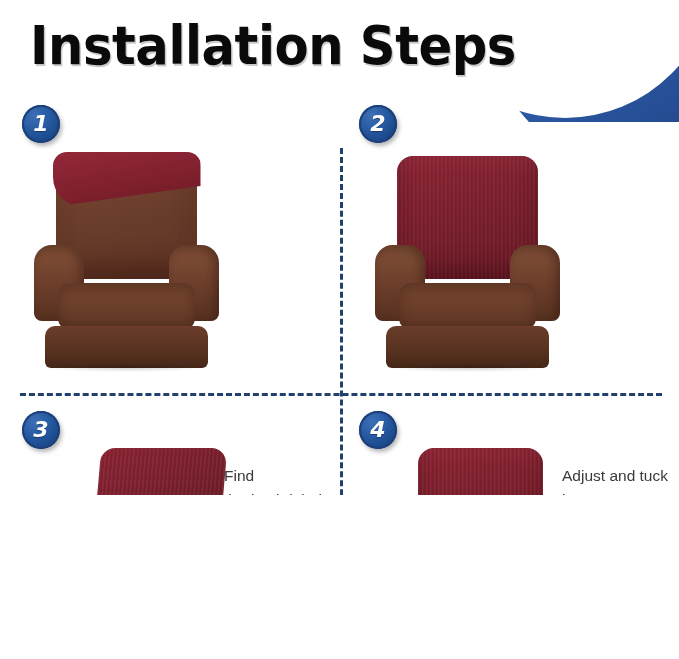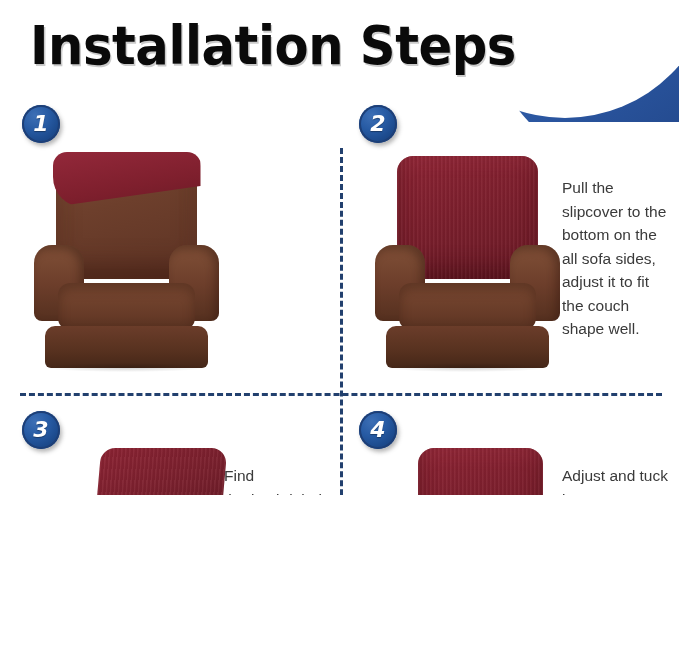--- a/index.html
+++ b/index.html
@@ -388,21 +388,20 @@
   <div class="chair chair-2">
     <div class="back back-red">
       <div class="rib"></div>
     </div>
     <div class="arm arm-left arm-brown"></div>
     <div class="arm arm-right arm-brown"></div>
     <div class="seat seat-brown"></div>
     <div class="base base-brown"></div>
     <div class="chair-shadow"></div>
   </div>
-  <div class="step-text text-2">Pull the slipcover to the bottom on the all sofa sides, adjust it to fit the couch shape well.</div>
 
   <div class="cell cell-3"></div>
   <div class="badge badge-3">
     <span>3</span>
   </div>
   <div class="chair chair-3">
     <div class="chair3-back">
       <div class="rib"></div>
     </div>
     <div class="chair3-arm"></div>

